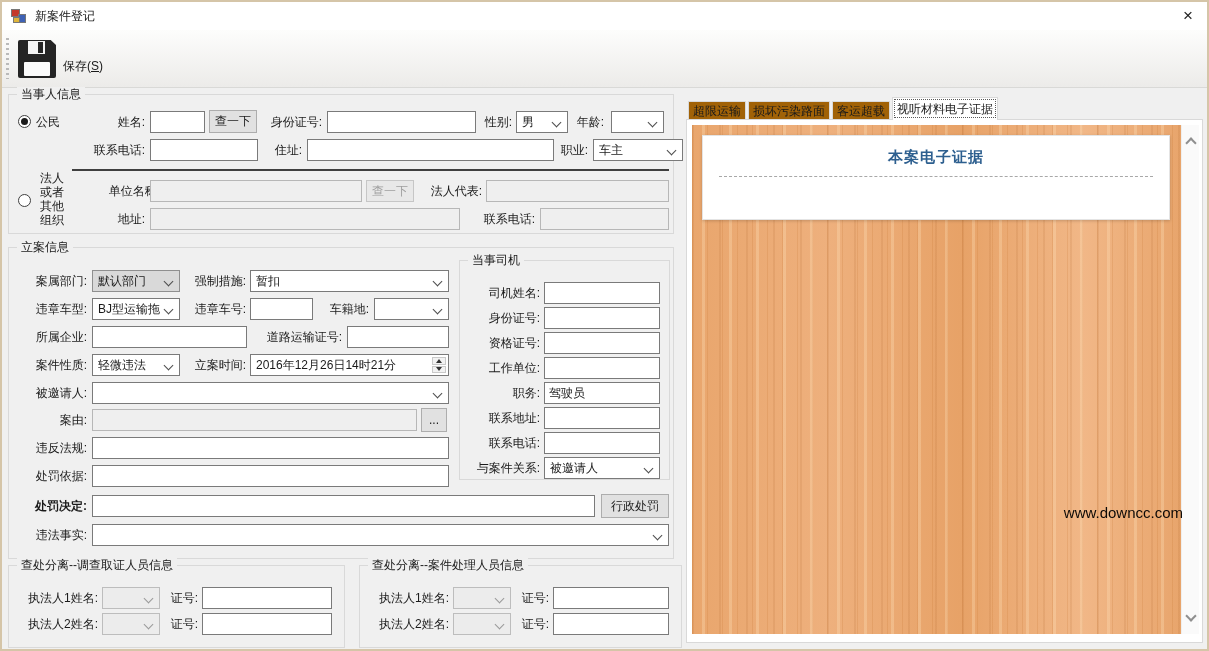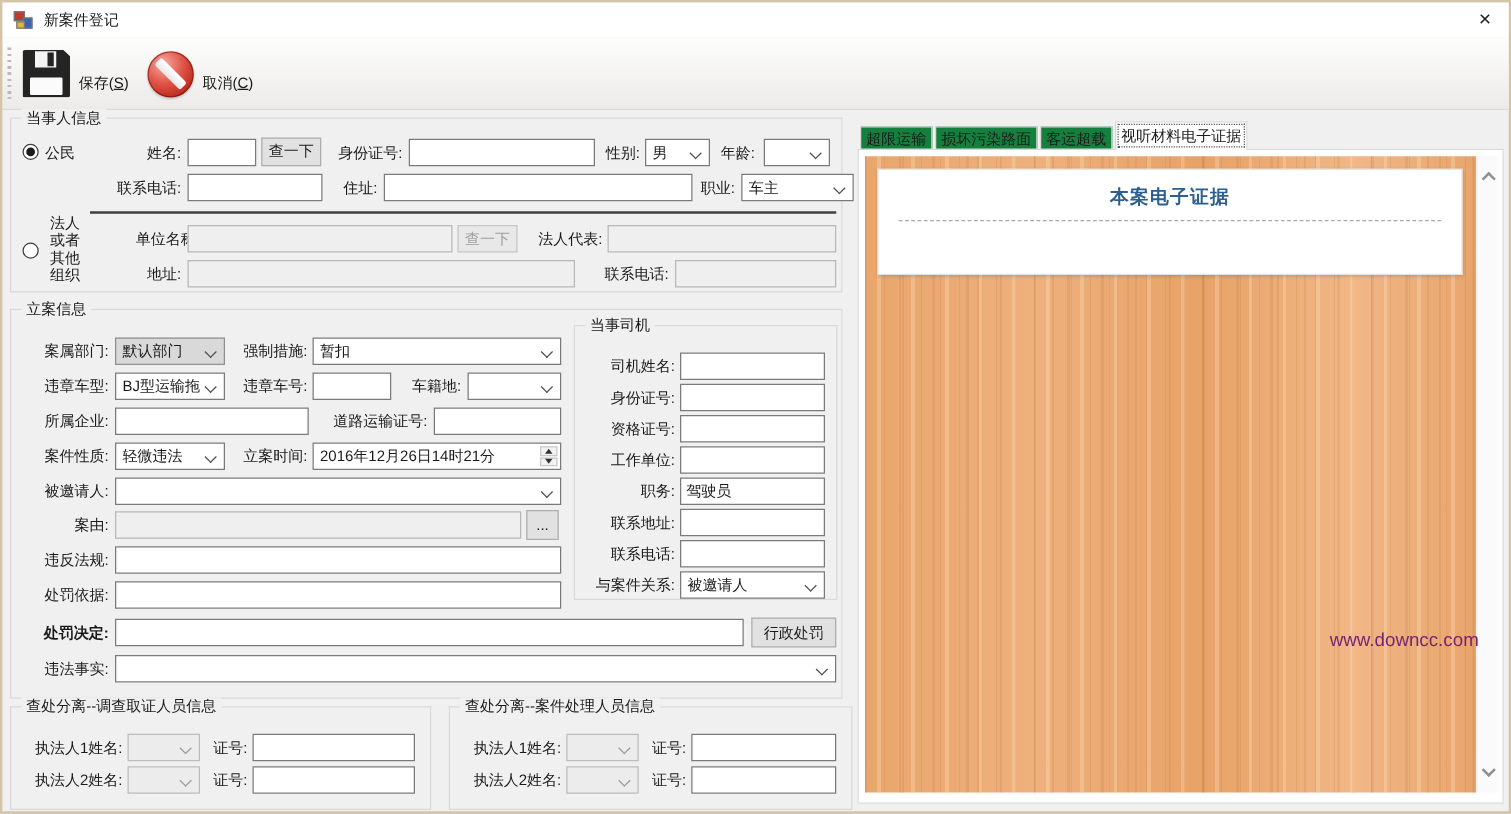--- a/index.html
+++ b/index.html
@@ -56,37 +56,37 @@
   .sep { position:absolute; background:#3f3f3f; }
   .stacklbl { position:absolute; font-size:12px; line-height:14px; text-align:center; }
   
   .dtp { position:absolute; height:22px; background:#fff; border:1px solid #7a7a7a; padding:0 20px 0 5px; font-size:12px; display:flex; align-items:center; }
   .spin { position:absolute; right:1px; top:1px; bottom:1px; width:16px; display:flex; flex-direction:column; gap:1px; padding:1px 1px; }
   .spin span { flex:1; background:#f2f2f2; border:1px solid #c9c9c9; position:relative; }
   .spin span::after { content:''; position:absolute; left:50%; top:50%; transform:translate(-50%,-50%); width:0; height:0; border-left:3px solid transparent; border-right:3px solid transparent; }
   .spin .up::after { border-bottom:4px solid #333; }
   .spin .dn::after { border-top:4px solid #333; }
   
-  .tab { position:absolute; top:99px; height:19px; background:#15803d; border:1px solid #d9d9d9; border-bottom:none; display:flex; align-items:center; justify-content:center; font-size:12px; white-space:nowrap; }
+  .tab { position:absolute; top:99px; height:19px; background:#a16207; border:1px solid #d9d9d9; border-bottom:none; display:flex; align-items:center; justify-content:center; font-size:12px; white-space:nowrap; }
   .tab.selected { top:95px; height:23px; background:#fff; outline:1px dotted #5a5a5a; outline-offset:-3px; z-index:3; }
   .tabpanel { position:absolute; left:684px; top:117px; width:517px; height:524px; background:#fff; border:1px solid #d9d9d9; }
   .wood { position:absolute; left:690px; top:123px; width:489px; height:509px;
     background:
       repeating-linear-gradient(90deg, rgba(163,88,30,.12) 0 2px, rgba(255,255,255,0) 2px 10px, rgba(255,228,190,.30) 10px 13px, rgba(0,0,0,0) 13px 27px),
       repeating-linear-gradient(90deg, rgba(196,116,48,.20) 0 1px, transparent 1px 15px),
       linear-gradient(90deg, #e9a66d, #eeb07d 28%, #e7a267 55%, #f1b787 80%, #e8a56c); }
   .evbox { position:absolute; left:700px; top:133px; width:468px; height:85px; background:#fff; border:1px solid #e4e4e4; box-shadow:0 1px 3px rgba(0,0,0,.18); z-index:2; }
   .ev-title { position:absolute; top:12px; left:0; right:0; text-align:center; font-weight:bold; font-size:15px; color:#2d5f8f; letter-spacing:1px; }
   .ev-dash { position:absolute; left:16px; right:16px; top:40px; border-top:1px dashed #a8a8a8; }
   .vscroll { position:absolute; left:1179px; top:123px; width:18px; height:509px; background:#fafafa; border-left:1px solid #efefef; z-index:2; }
   .chev { position:absolute; left:5px; width:8px; height:8px; border:solid #8f8f8f; border-width:2px 2px 0 0; }
   .chev.up { top:14px; transform:rotate(-45deg); }
   .chev.dn { bottom:14px; transform:rotate(135deg); }
   .wm1 { position:absolute; right:22px; top:472px; font-size:27px; font-weight:bold; color:#8cc152; opacity:.9; letter-spacing:2px; z-index:2; }
-  .wm2 { position:absolute; right:24px; top:502px; font-size:15px; color:#701a75; opacity:.95; z-index:2; }
+  .wm2 { position:absolute; right:24px; top:502px; font-size:15px; color:#000000; opacity:.95; z-index:2; }
 </style>
 </head>
 <body>
 
 <div class="window">
 
   <div class="titlebar">
     <span class="appicon">
         <i class="sq1"></i>
         <i class="sq2"></i>
@@ -97,24 +97,20 @@
   </div>
 
   <div class="toolbar">
     <span class="grip"></span>
     <div class="tbtn" style="left:8px;">
       <span class="floppy">
           <span class="shutter"></span>
           <span class="plate"></span>
         </span>
       <span class="tbtn-label"><span>保存(</span><span class="uline">S</span><span>)</span></span>
-    </div>
-    <div class="tbtn" style="left:108px;">
-      <span class="noicon"></span>
-      <span class="tbtn-label"><span>取消(</span><span class="uline">C</span><span>)</span></span>
     </div>
   </div>
 
   <div class="gb" style="left:6px;top:92px;width:666px;height:140px;">
     <span class="gbt">当事人信息</span>
   </div>
   <span class="radio checked" style="left:16px;top:113px;"></span>
   <span class="lbl left" style="left:34px;top:109px;width:40px;">公民</span>
   <span class="lbl" style="left:95px;top:109px;width:48px;">姓名:</span>
   <div class="tb" style="left:148px;top:109px;width:55px;"></div>

